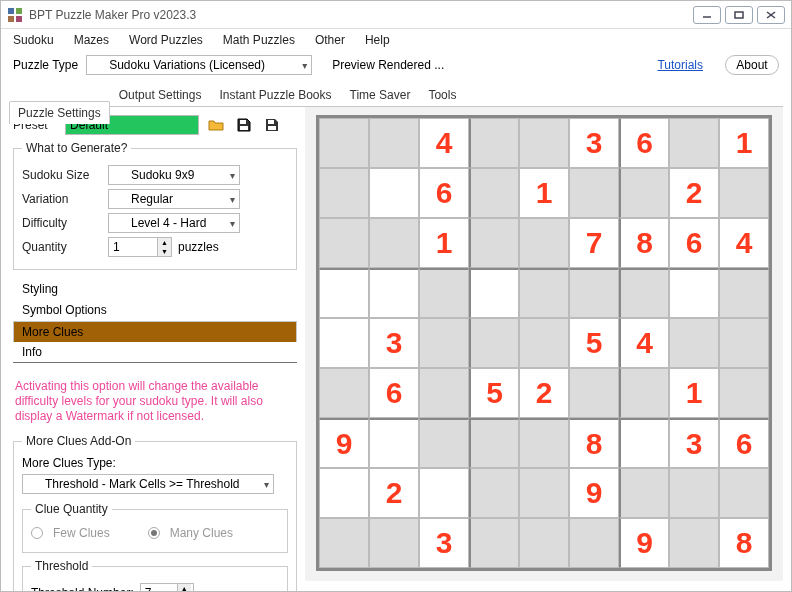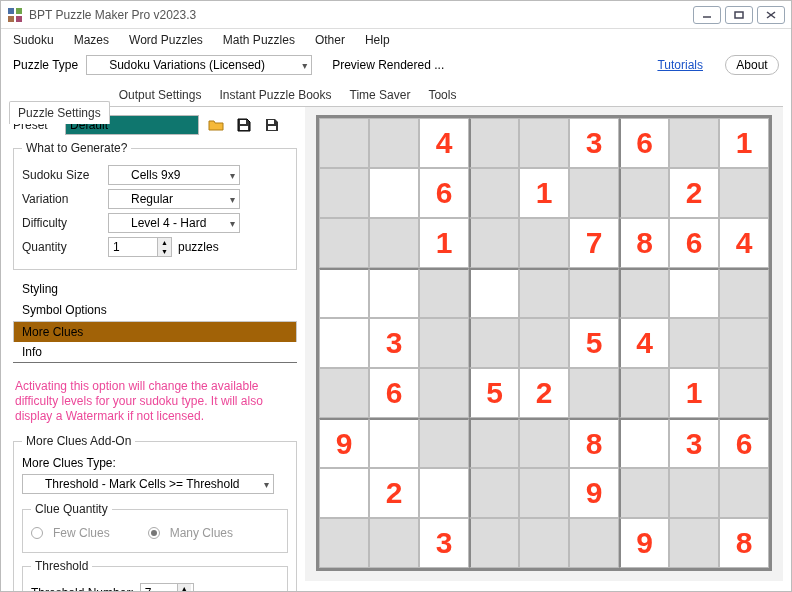--- a/index.html
+++ b/index.html
@@ -19,21 +19,21 @@
 .link { color: #1a53c8; text-decoration: underline; cursor: pointer; }
 .btn { border: 1px solid #bbb; border-radius: 10px; background: #fff; height: 20px; padding: 0 16px; display: inline-flex; align-items: center; justify-content: center; }
 .tabstrip { display: flex; border-bottom: 1px solid #c7c7c7; margin: 4px 8px 0 8px; }
 .tab { padding: 4px 8px; border: 1px solid transparent; border-bottom: none; color: #333; cursor: default; }
 .tab.active { border-color: #c7c7c7; background: #fff; border-top-left-radius:2px; border-top-right-radius:2px; position:relative; top:18px; }
 .mainrow { display: flex; padding: 0 8px 8px 8px; height: 482px; }
 .leftpanel { width: 296px; flex: none; padding: 4px 8px 4px 4px; }
 .row { display: flex; align-items: center; gap: 6px; margin: 4px 0; }
 .row .lab { width: 70px; color: #222; }
 .row .lab2 { width: 80px; color: #222; }
-.textbox { border: 1px solid #bbb; height: 20px; padding: 0 4px; background:#0f766e; display:flex; align-items:center; flex:1; }
+.textbox { border: 1px solid #bbb; height: 20px; padding: 0 4px; background:#22c55e; display:flex; align-items:center; flex:1; }
 fieldset { border: 1px solid #ccc; margin: 6px 0; padding: 6px 8px 8px 8px; }
 legend { padding: 0 4px; color: #222; }
 .subtabs { display: flex; border-bottom: 1px solid #737373; margin: 8px 0 12px 0; flex-direction: column; }
 .subtab { padding: 3px 8px; border: 1px solid transparent; border-bottom:none; }
 .subtab.active { border-color:#c7c7c7; background:#a16207; position:relative; top:1px; }
 .note { color:#ec4899; padding:4px 2px; line-height:1.25; }
 .disabled { color:#999; }
 .radio { width:12px; height:12px; border:1px solid #aaa; border-radius:50%; display:inline-block; margin-right:4px; vertical-align:middle; position:relative; }
 .radio.checked::after { content:""; position:absolute; inset:2px; border-radius:50%; background:#777; }
 .spin { display:flex; border:1px solid #bbb; height:20px; align-items:stretch; }
@@ -141,21 +141,21 @@
             <text x="12" y="6" font-size="7" fill="#fff">+</text>
           </svg>
       </div>
     </div>
 
     <fieldset>
       <legend>What to Generate?</legend>
       <div class="row">
           <span class="lab2">Sudoku Size</span>
         <div class="select" style="width:132px">
-            <span>Cells  9x9</span>
+            <span>Sudoku  9x9</span>
           </div>
         </div>
       <div class="row">
           <span class="lab2">Variation</span>
         <div class="select" style="width:132px">
             <span>Regular</span>
           </div>
         </div>
       <div class="row">
           <span class="lab2">Difficulty</span>

